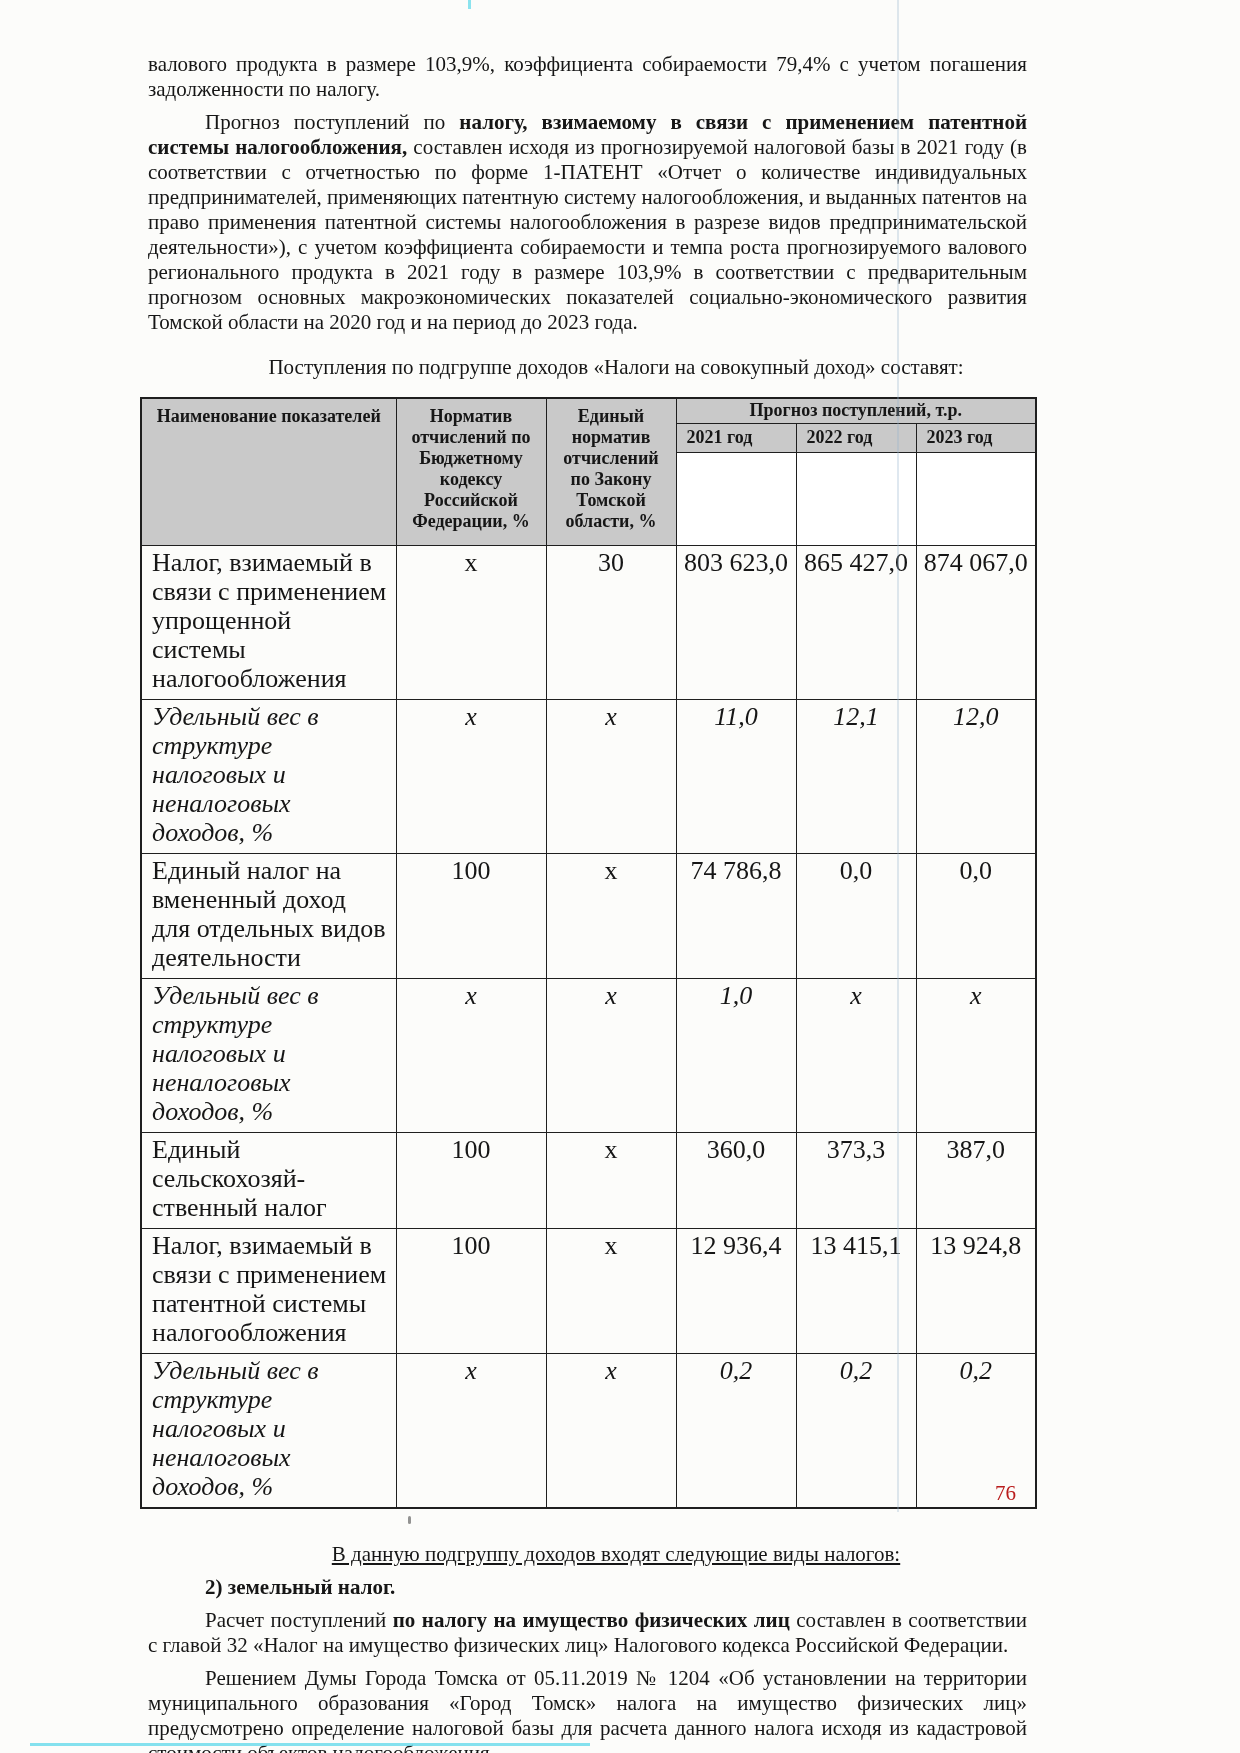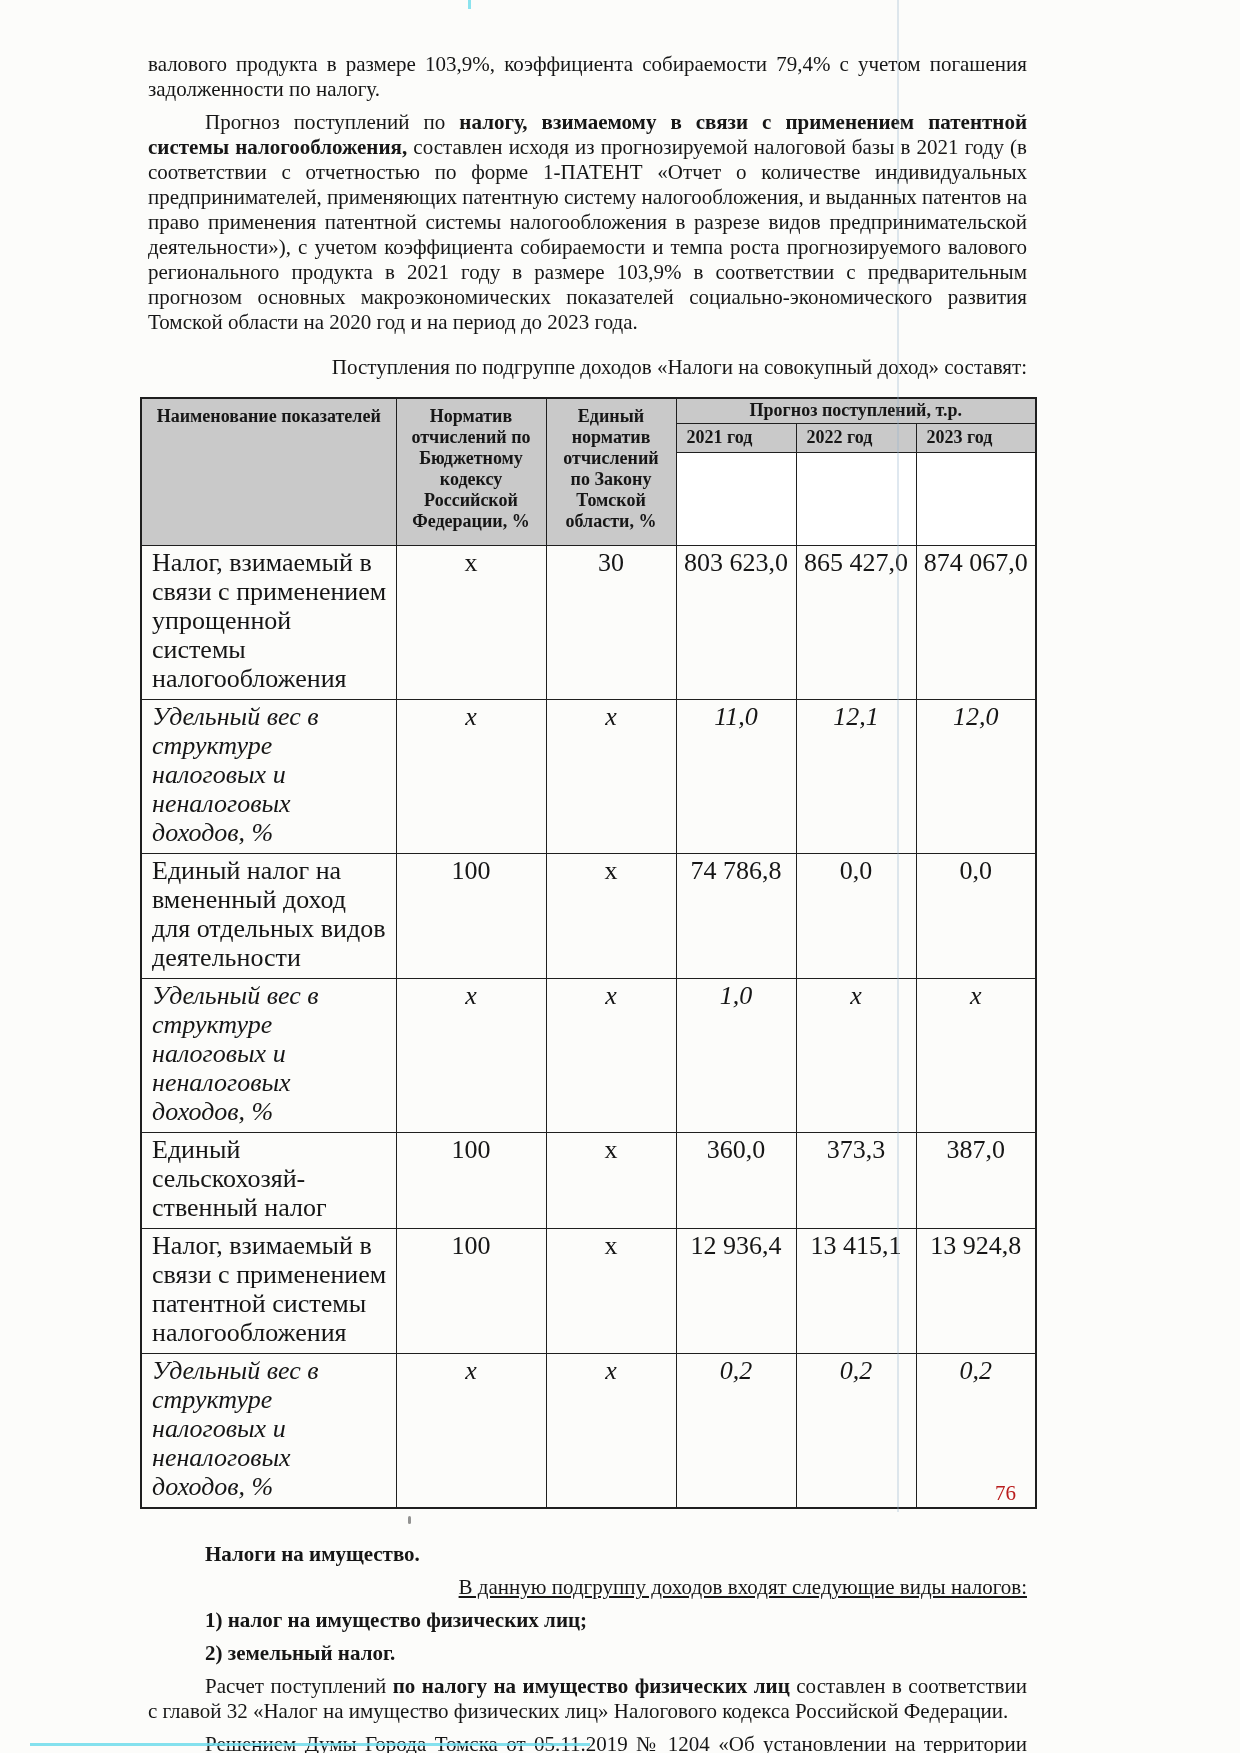--- a/index.html
+++ b/index.html
@@ -25,21 +25,21 @@
   .para {
     margin: 8px;
     font-size: 21px;
     line-height: 25px;
     text-align: justify;
     text-indent: 57px;
   }
   .noindent { text-indent: 0; }
   .caption {
     margin-top: 20px;
-    text-align: right;
+    text-align: center;
   }
   b { font-weight: bold; }
 
   
   .doc-table {
     border-collapse: collapse;
     margin-top: 17px;
     width: 895px;
     table-layout: fixed;
     border: 2px solid #1f1f1f;
@@ -211,23 +211,21 @@
             <td class="cell-val">х</td>
             <td class="cell-val">х</td>
             <td class="cell-val">0,2</td>
             <td class="cell-val">0,2</td>
             <td class="cell-val">0,2</td>
           </tr>
         </tbody>
     </table>
 
     <div class="section">
-      <p class="para bold-line">Налоги на имущество.</p>
       <p class="para caption" style="margin-top:0;text-decoration:underline;">В данную подгруппу доходов входят следующие виды налогов:</p>
-      <p class="para bold-line">1) налог на имущество физических лиц;</p>
       <p class="para bold-line">2) земельный налог.</p>
       <p class="para"><span>Расчет поступлений </span><b>по налогу на имущество физических лиц</b><span> составлен в соответствии с главой 32 «Налог на имущество физических лиц» Налогового кодекса Российской Федерации.</span></p>
       <p class="para">Решением Думы Города Томска от 05.11.2019 № 1204 «Об установлении на территории муниципального образования «Город Томск» налога на имущество физических лиц» предусмотрено определение налоговой базы для расчета данного налога исходя из кадастровой стоимости объектов налогообложения.</p>
     </div>
 
   </div>
 
   <div class="page-number">76</div>
 
   <div class="artifact v-line-faint"></div>

